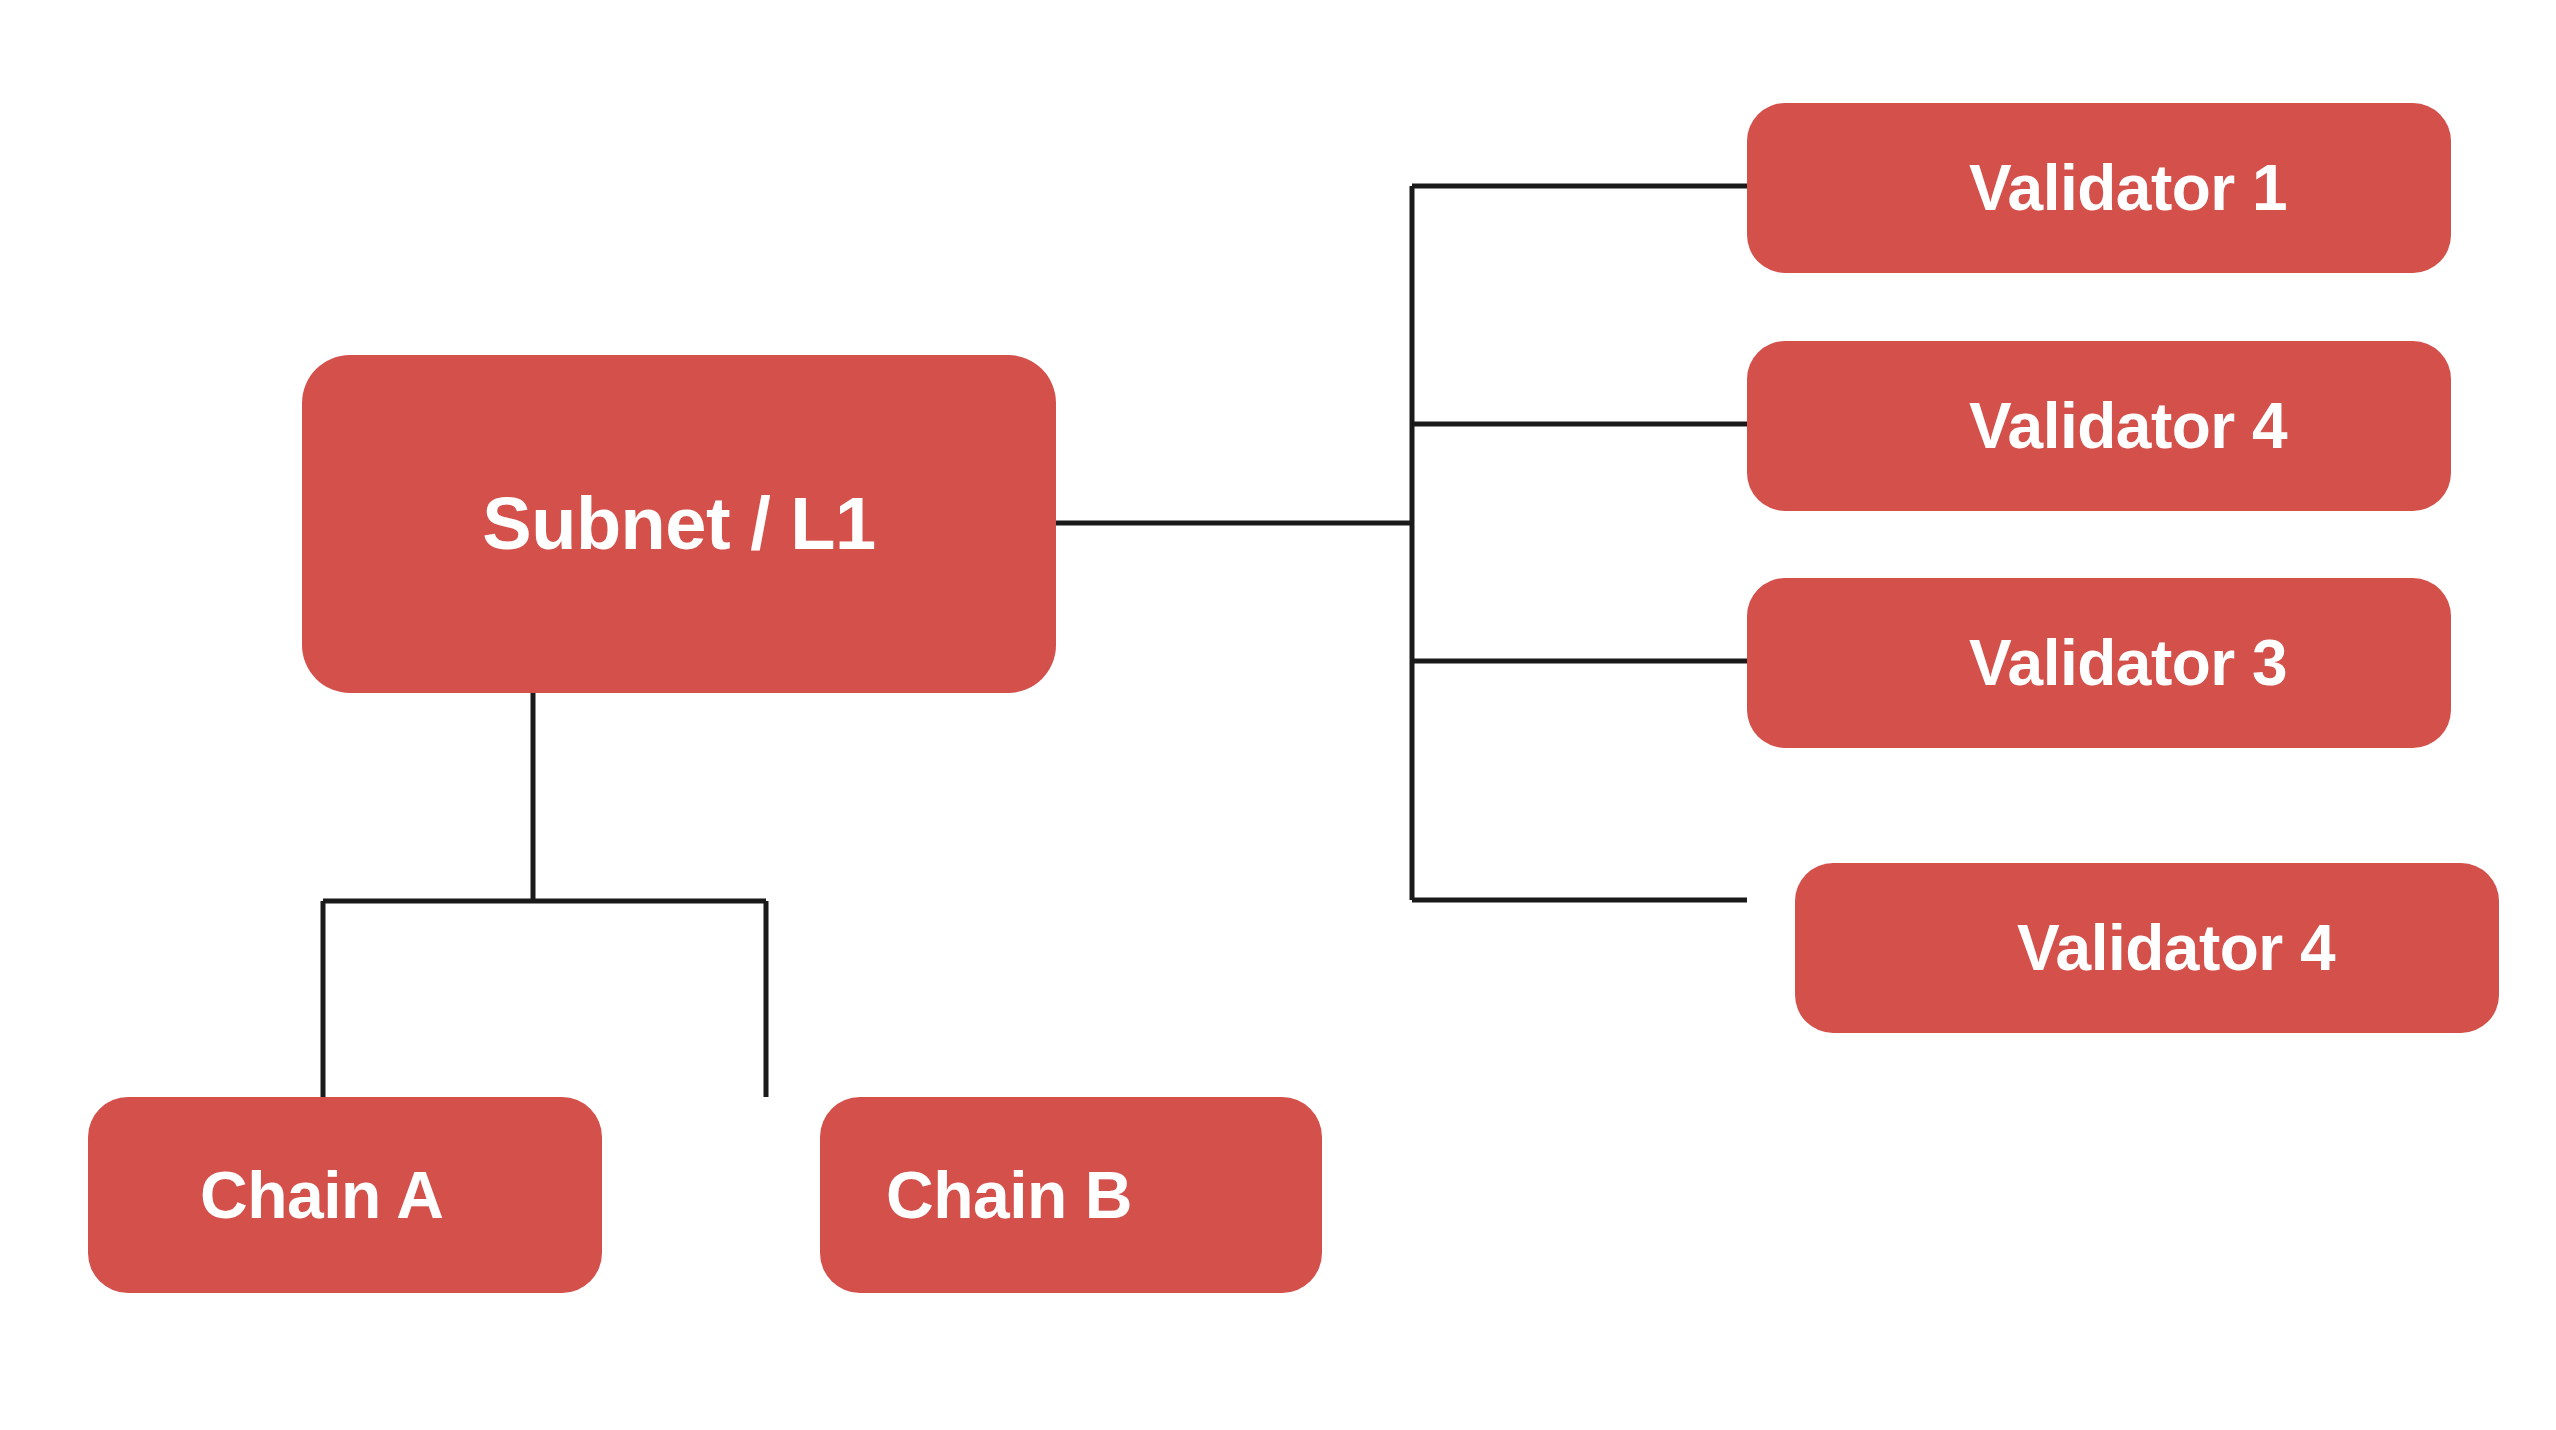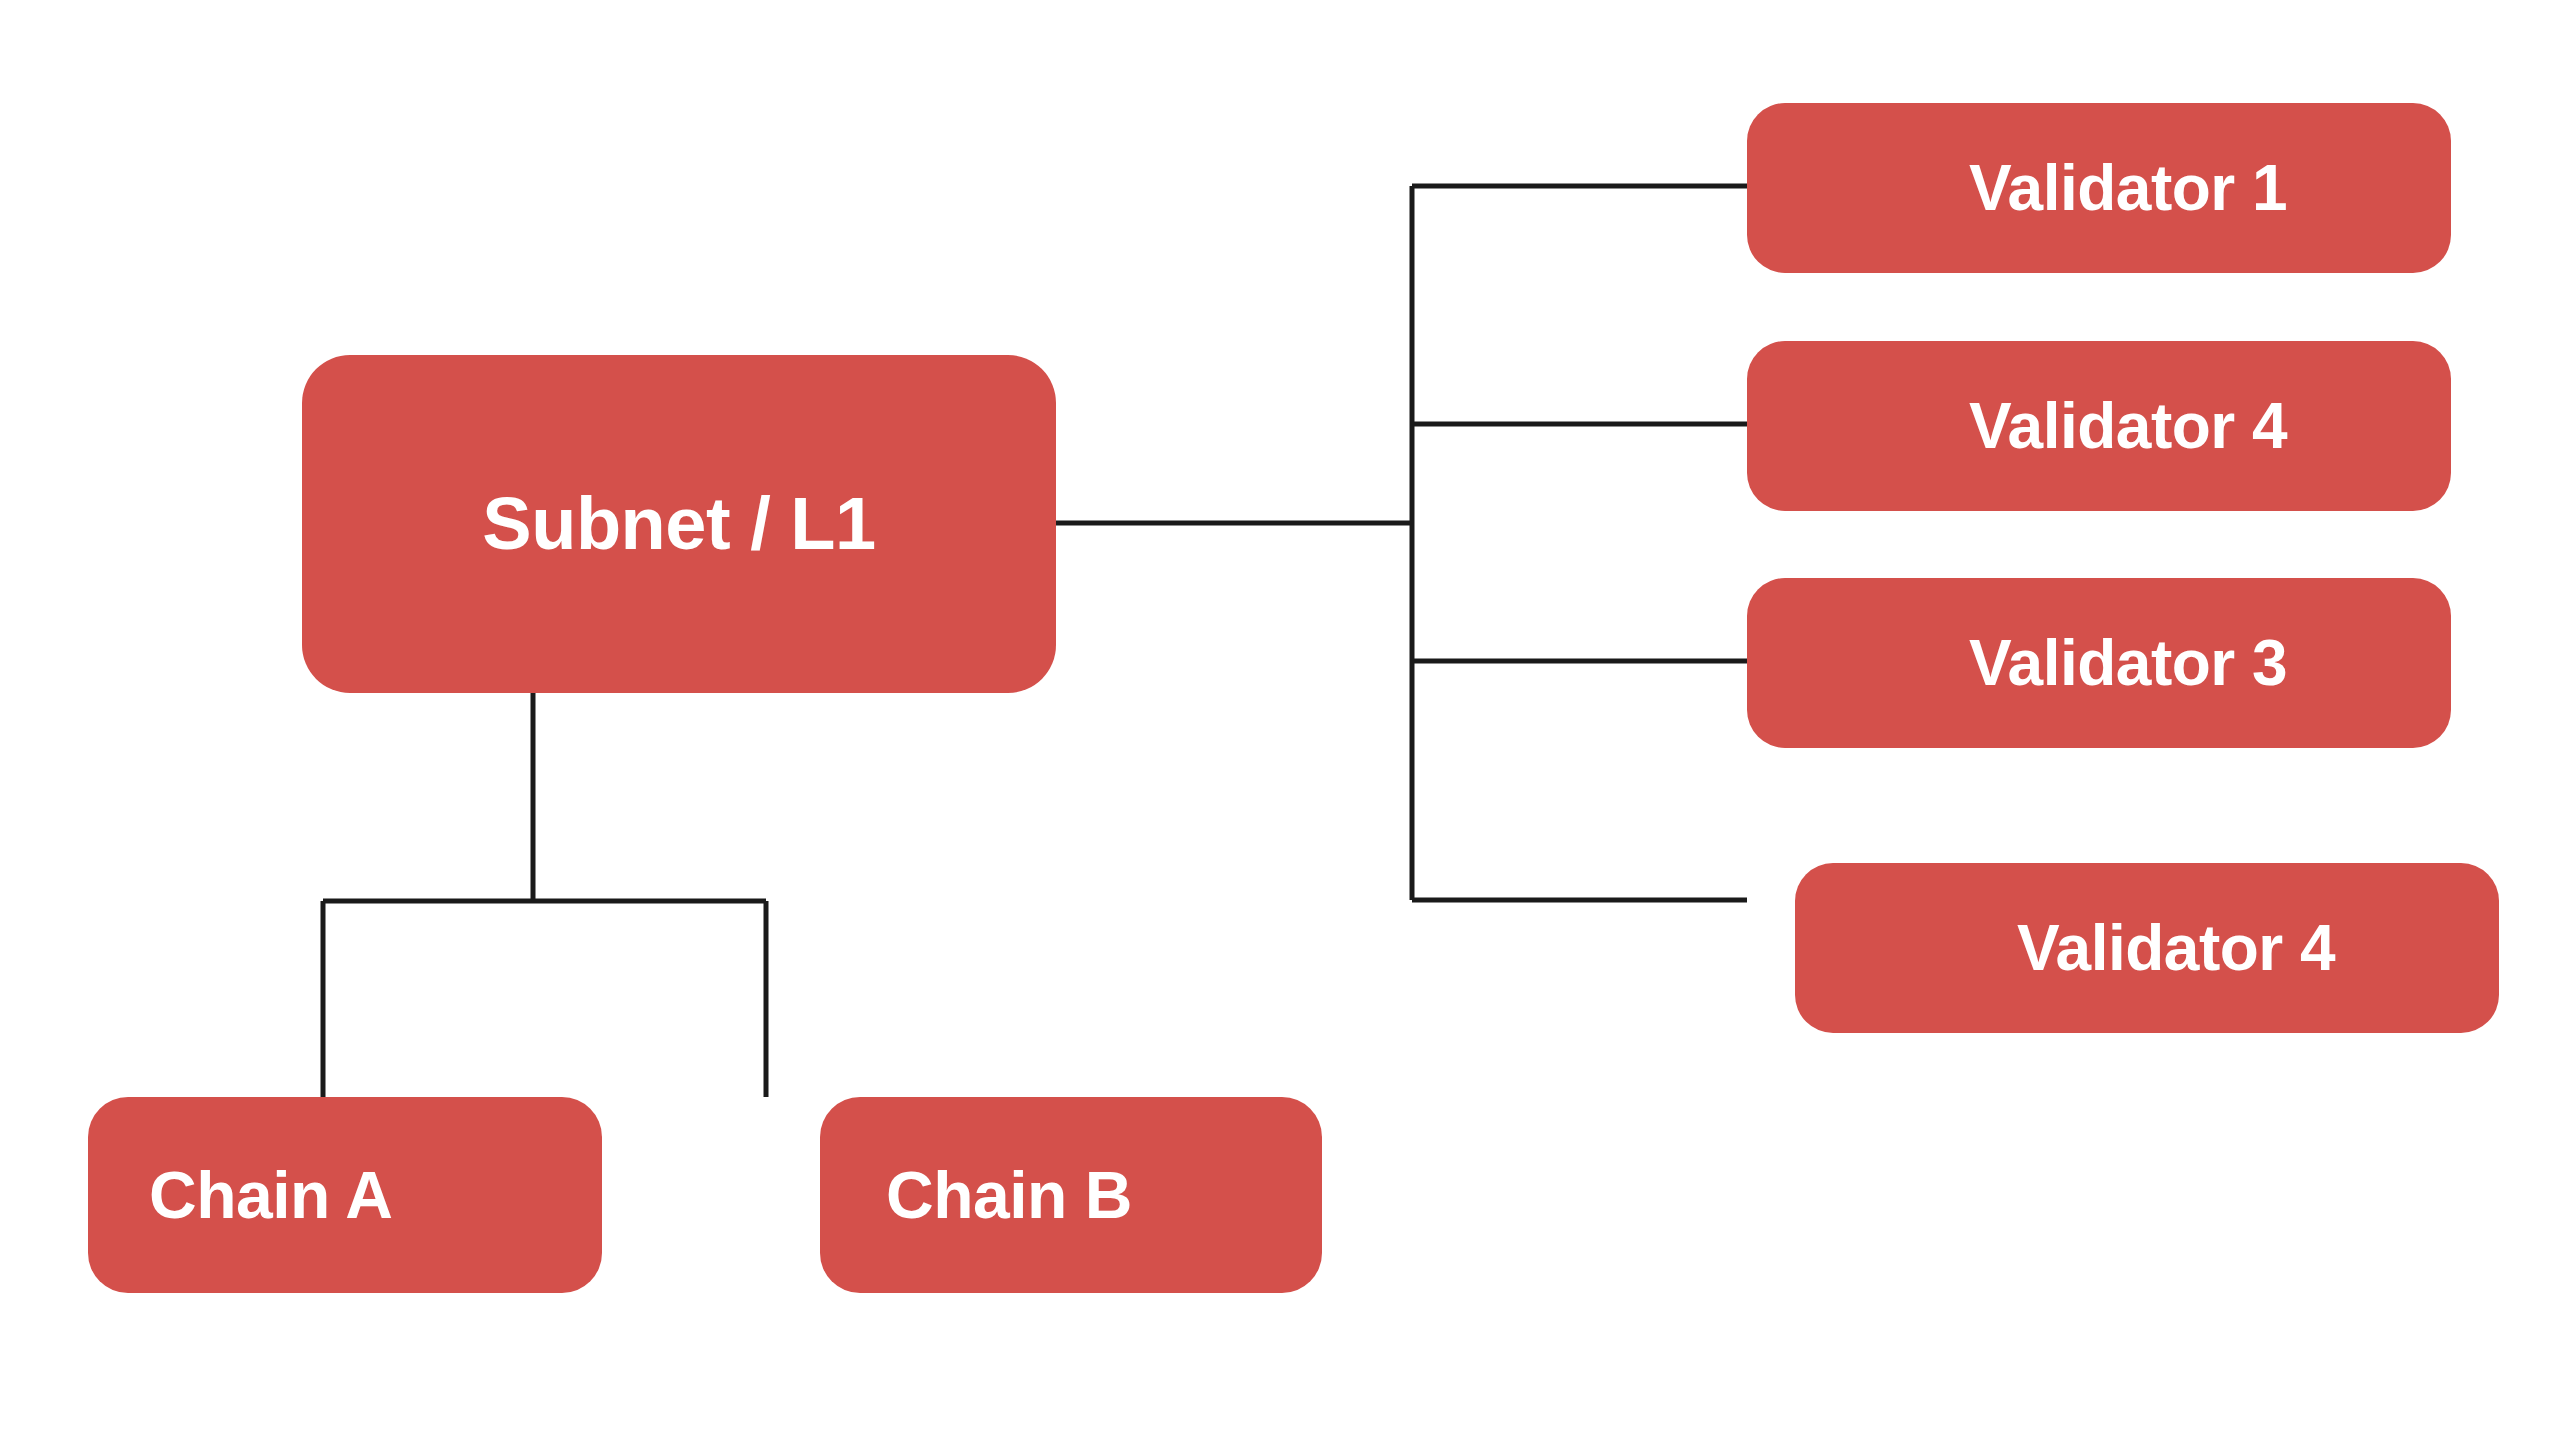--- a/index.html
+++ b/index.html
@@ -82,21 +82,21 @@
   .node-chain .node-label {
     text-align: left;
     font-size: 66px;
     line-height: 1;
   }
   #node-chain-a {
     left: 88px;
     top: 1097px;
     width: 514px;
   }
-  #node-chain-a .node-label { padding-left: 61px; }
+  #node-chain-a .node-label { padding-left: 112px; }
   #node-chain-b {
     left: 820px;
     top: 1097px;
     width: 502px;
   }
   #node-chain-b .node-label { padding-left: 66px; }
 </style>
 </head>
 <body>
 

